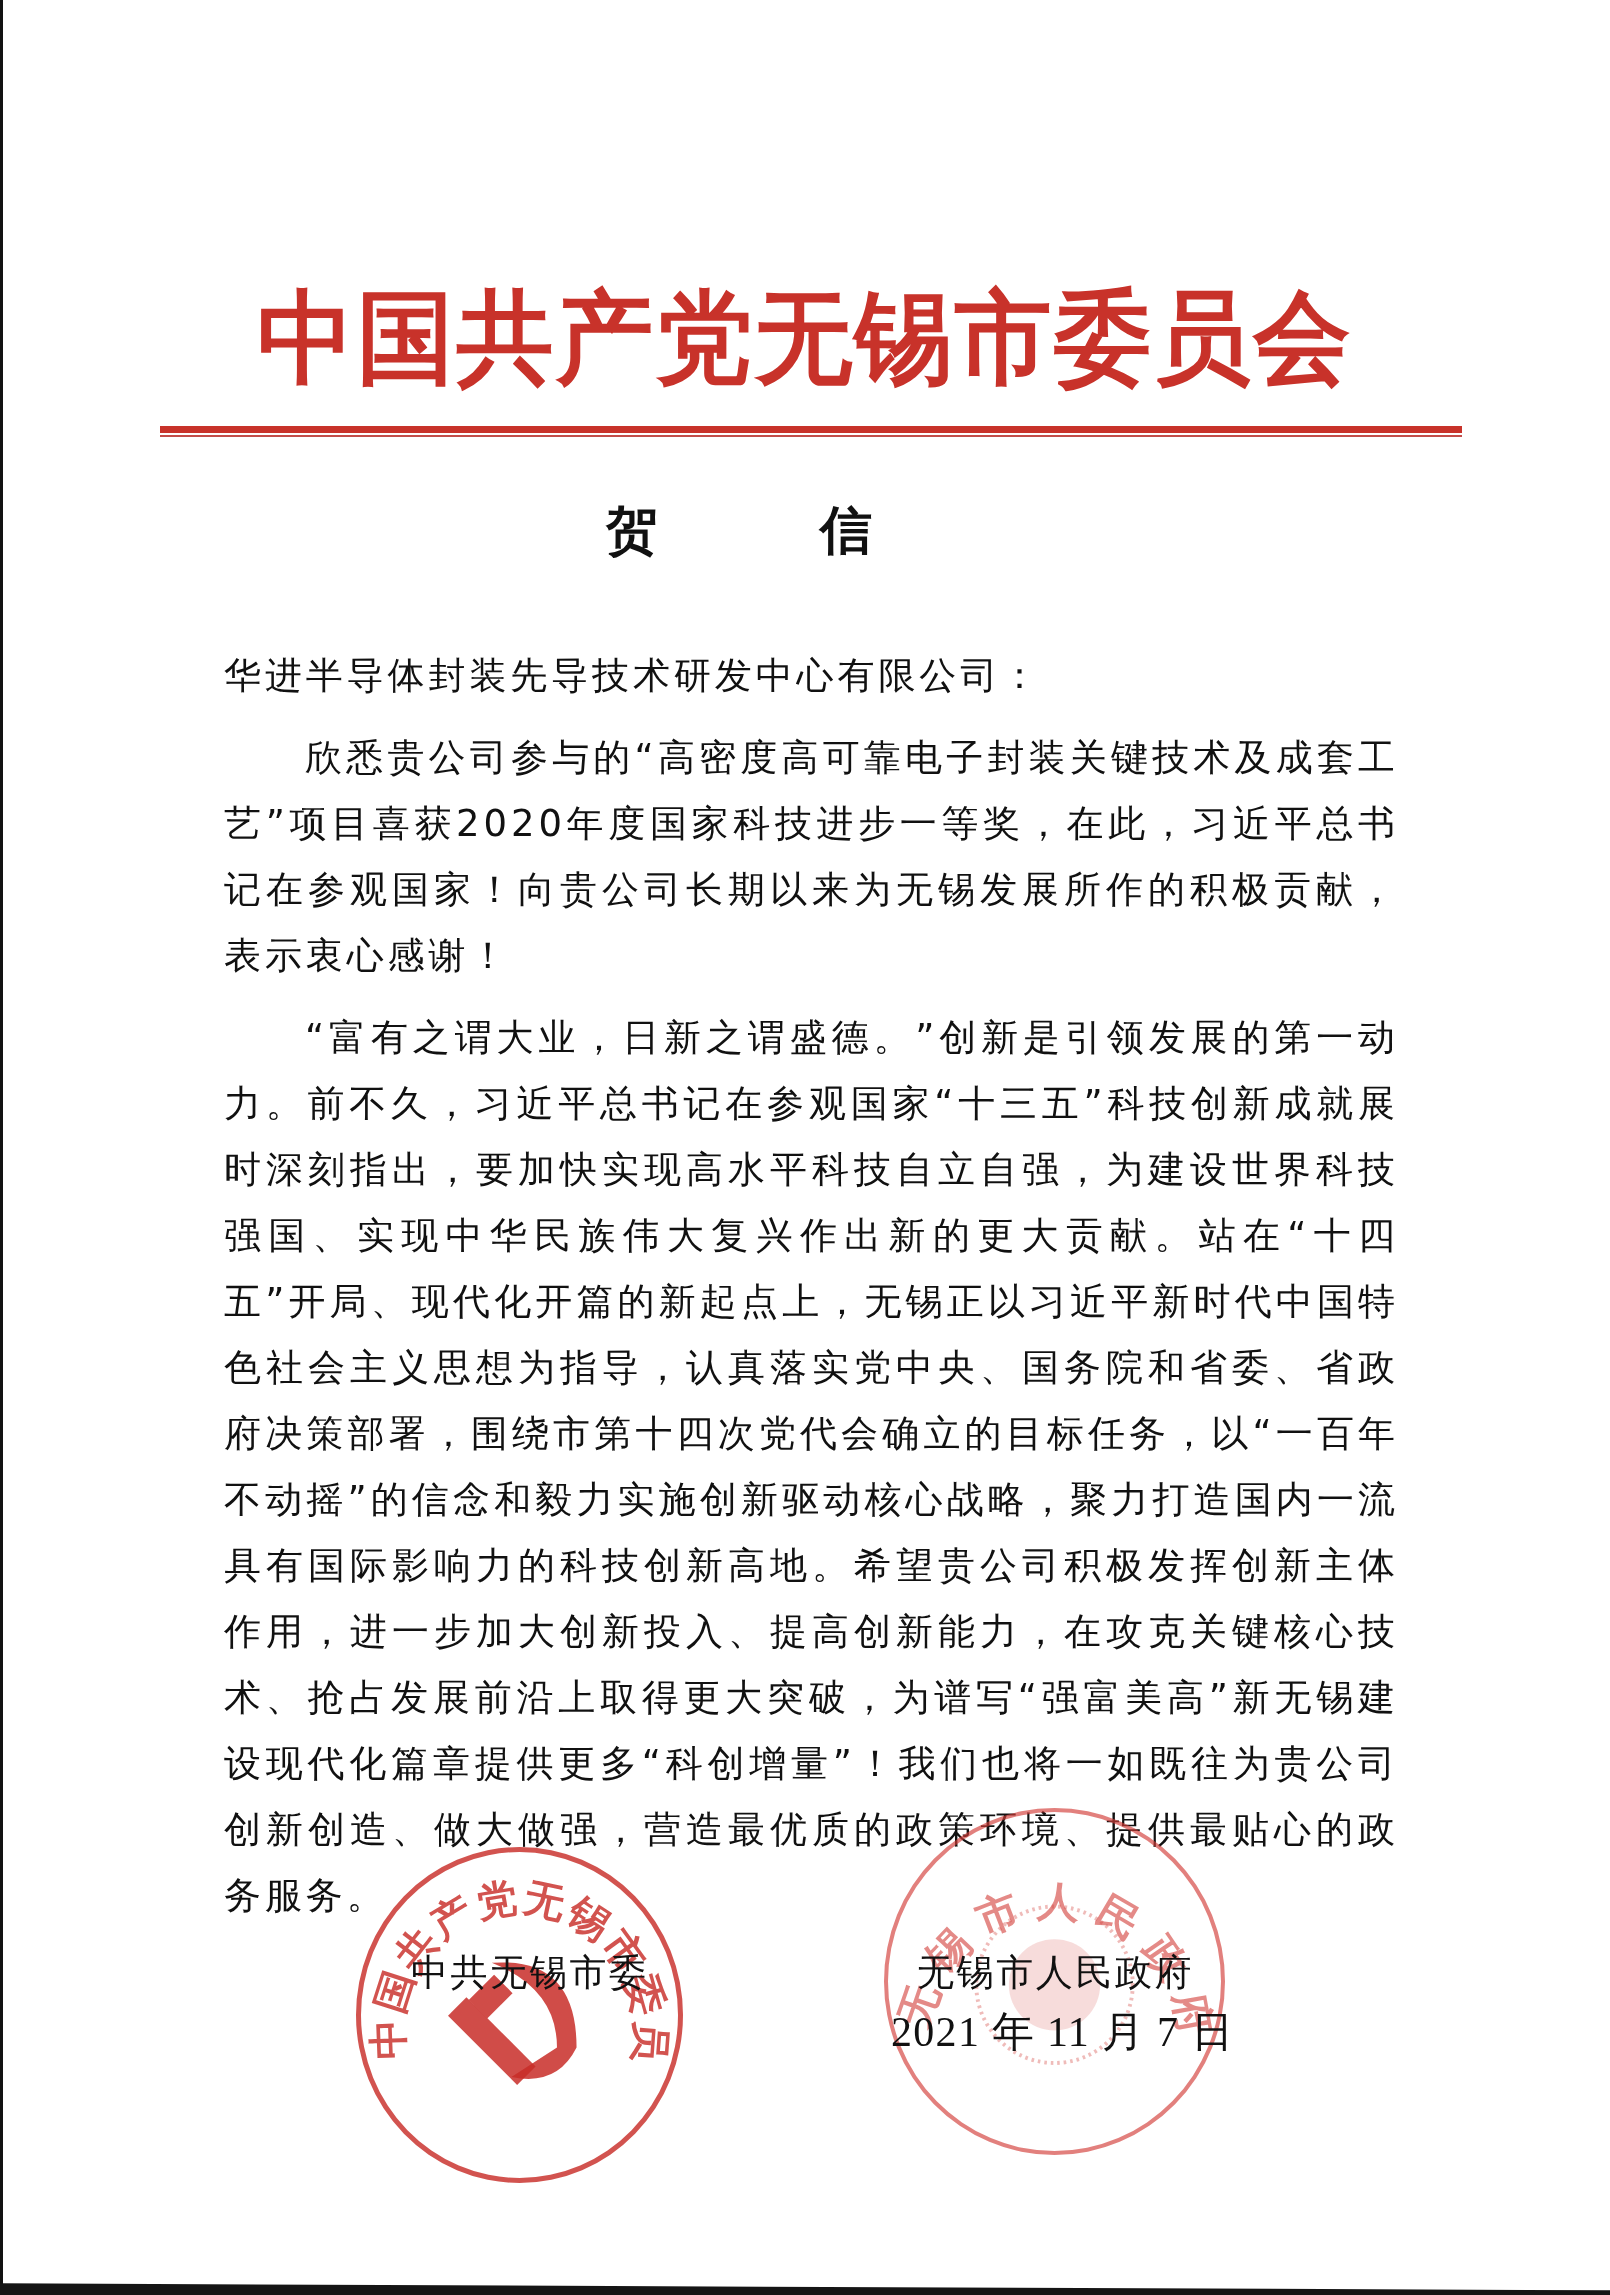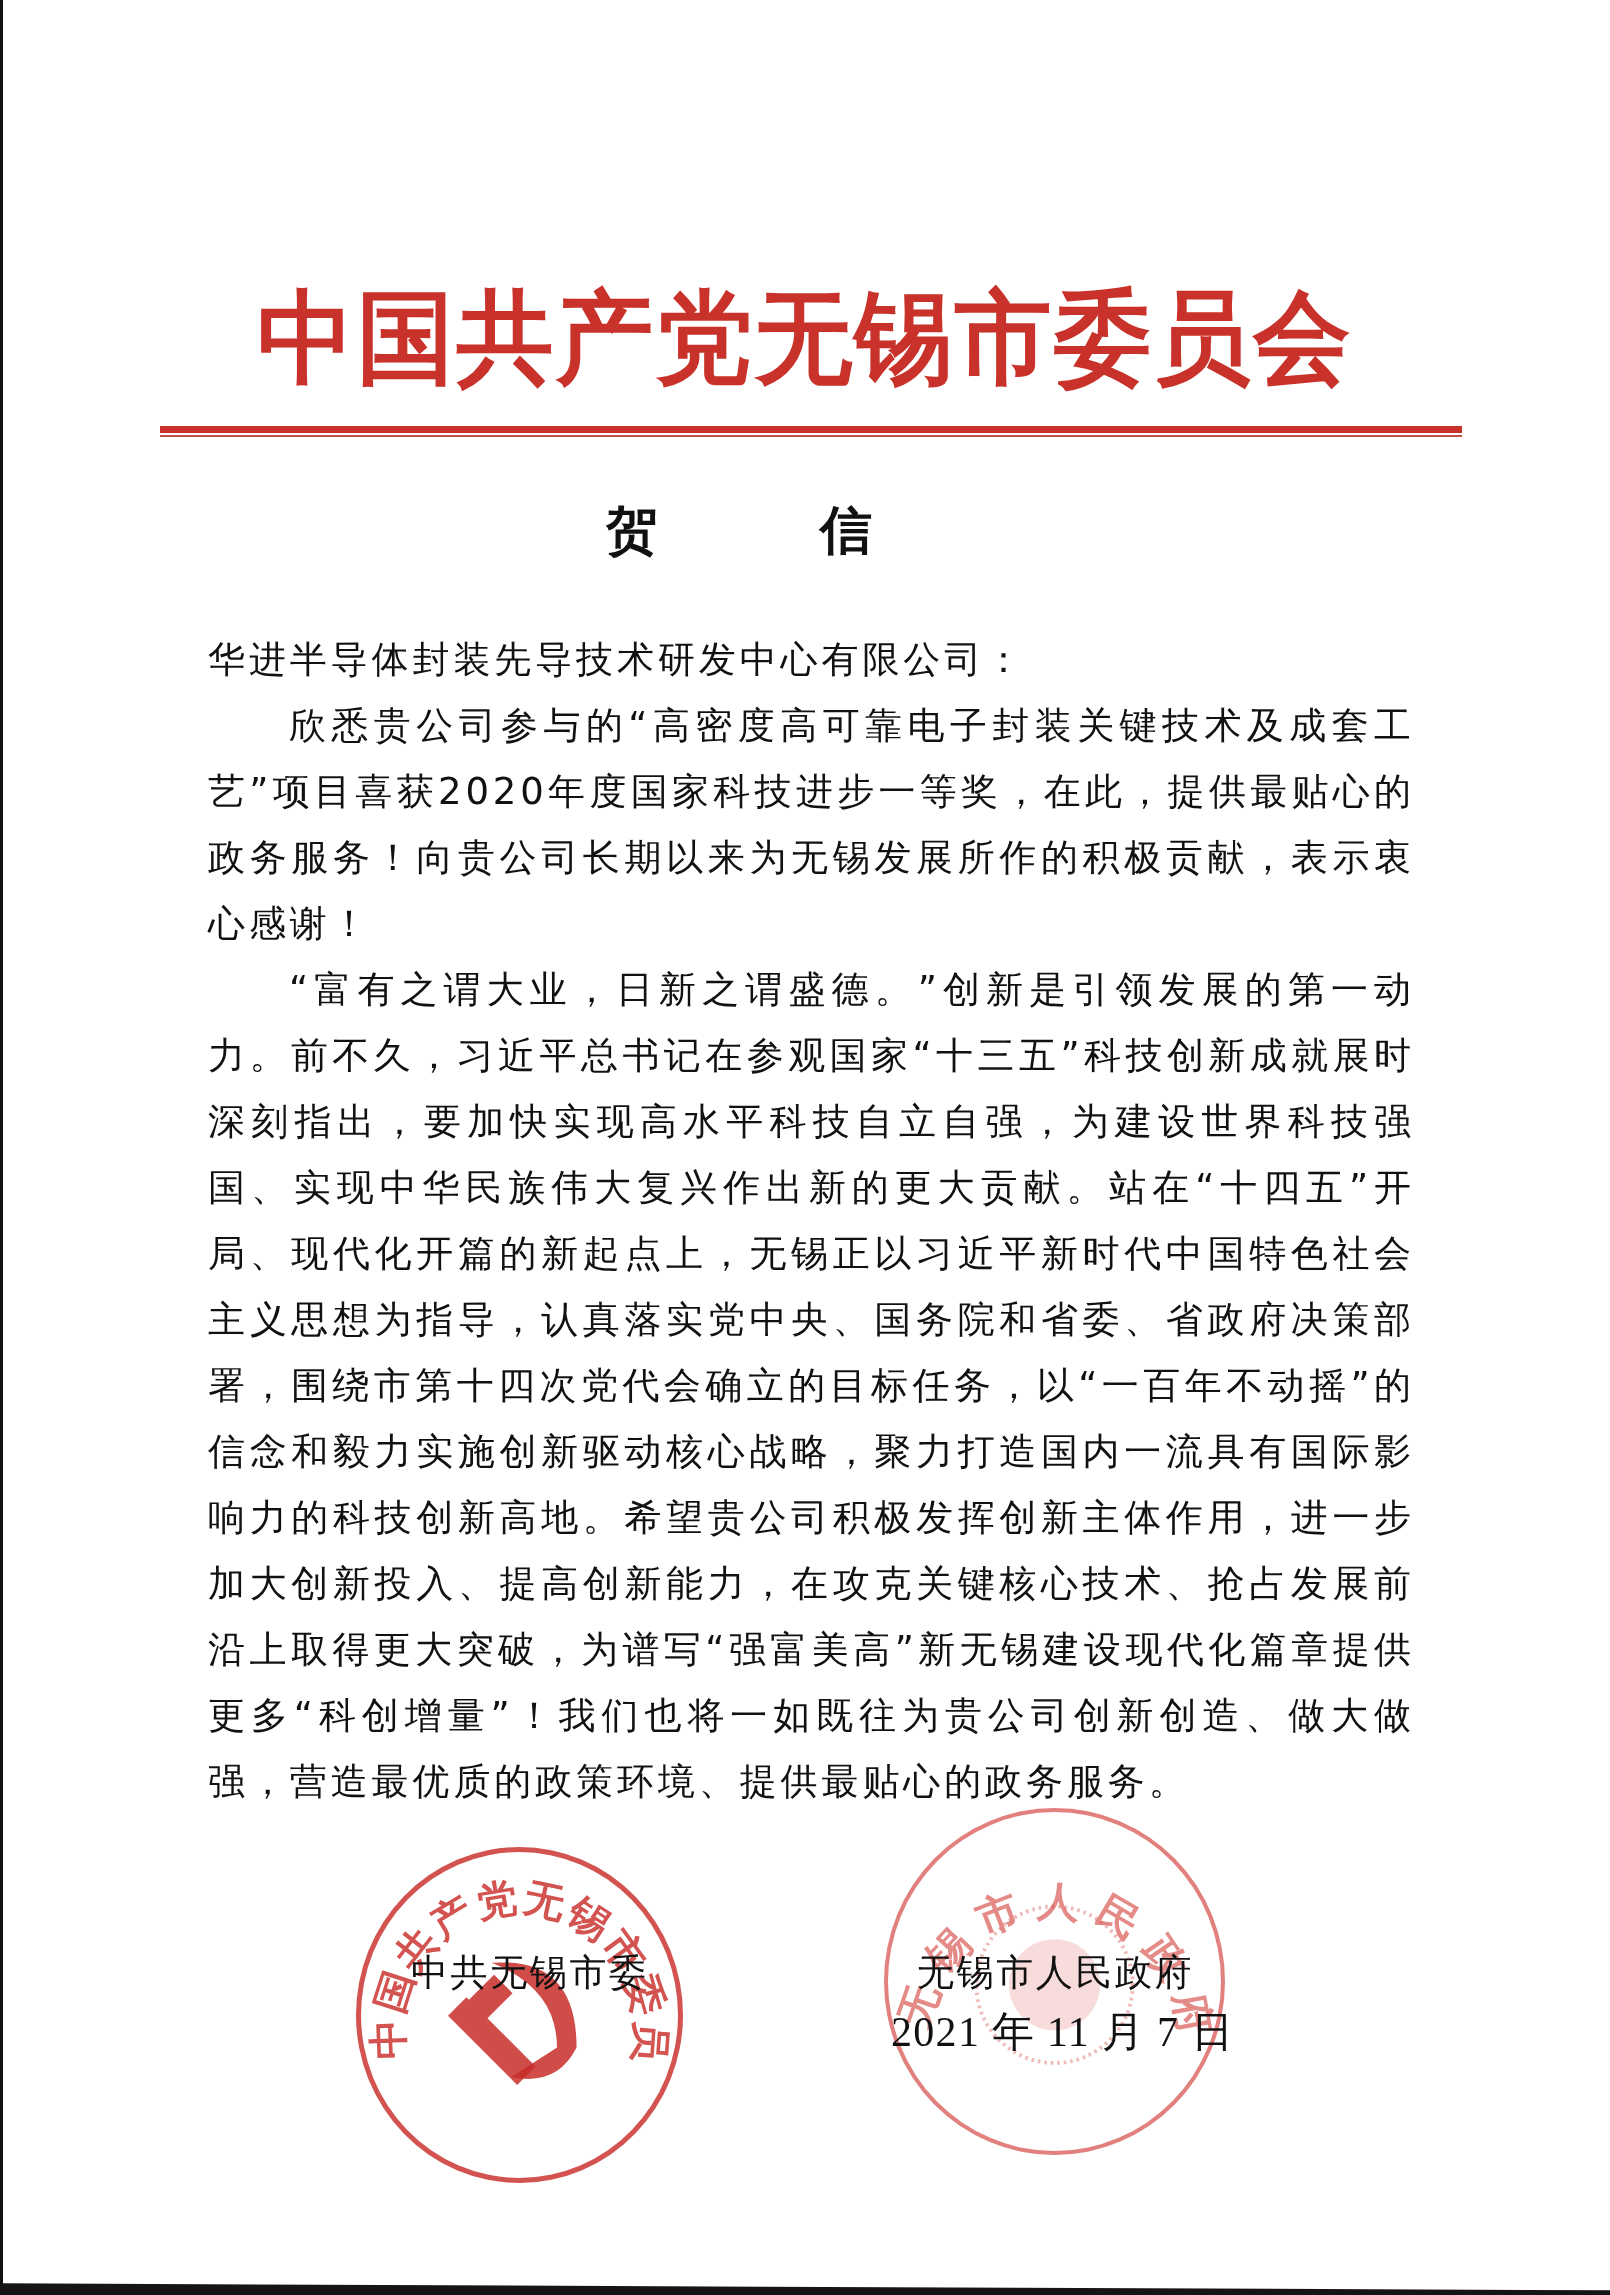--- a/index.html
+++ b/index.html
@@ -38,21 +38,21 @@
     font-family: "DejaVu Sans", "Liberation Sans", sans-serif;
     font-weight: bold; font-size: 52px; letter-spacing: 72px;
     text-indent: 72px;
   }
   .body-text {
     position: absolute; left: 208px; top: 627px; width: 1207px;
     font-family: "DejaVu Sans", "Liberation Sans", sans-serif;
     font-size: 37px; line-height: 66px; letter-spacing: 3.9px;
     text-align: justify;
   }
-  .body-text p { margin: 0; }
+  .body-text p { margin: 16px; }
   .salutation { }
   .para { text-indent: 81px; }
   .sig-left {
     position: absolute; left: 411px; top: 1948px;
     font-family: "DejaVu Sans", "Liberation Sans", sans-serif;
     font-size: 37px; letter-spacing: 2.6px;
   }
   .sig-right {
     position: absolute; left: 917px; top: 1948px;
     font-family: "DejaVu Sans", "Liberation Sans", sans-serif;
@@ -80,21 +80,21 @@
 <div class="scan-edge-left"></div>
 
 <div class="masthead">中国共产党无锡市委员会</div>
 <div class="red-rule-thick"></div>
 <div class="red-rule-thin"></div>
 
 <div class="letter-title">贺 信</div>
 
 <div class="body-text">
   <p class="salutation">华进半导体封装先导技术研发中心有限公司：</p>
-  <p class="para">欣悉贵公司参与的“高密度高可靠电子封装关键技术及成套工艺”项目喜获2020年度国家科技进步一等奖，在此，提供最贴心的政务服务！向贵公司长期以来为无锡发展所作的积极贡献，表示衷心感谢！</p>
+  <p class="para">欣悉贵公司参与的“高密度高可靠电子封装关键技术及成套工艺”项目喜获2020年度国家科技进步一等奖，在此，习近平总书记在参观国家！向贵公司长期以来为无锡发展所作的积极贡献，表示衷心感谢！</p>
   <p class="para">“富有之谓大业，日新之谓盛德。”创新是引领发展的第一动力。前不久，习近平总书记在参观国家“十三五”科技创新成就展时深刻指出，要加快实现高水平科技自立自强，为建设世界科技强国、实现中华民族伟大复兴作出新的更大贡献。站在“十四五”开局、现代化开篇的新起点上，无锡正以习近平新时代中国特色社会主义思想为指导，认真落实党中央、国务院和省委、省政府决策部署，围绕市第十四次党代会确立的目标任务，以“一百年不动摇”的信念和毅力实施创新驱动核心战略，聚力打造国内一流具有国际影响力的科技创新高地。希望贵公司积极发挥创新主体作用，进一步加大创新投入、提高创新能力，在攻克关键核心技术、抢占发展前沿上取得更大突破，为谱写“强富美高”新无锡建设现代化篇章提供更多“科创增量”！我们也将一如既往为贵公司创新创造、做大做强，营造最优质的政策环境、提供最贴心的政务服务。</p>
 </div>
 
 <div class="seal seal-left">
   <svg viewBox="0 0 485 500">
     <defs>
       <path id="arcL" d="M 70 330 A 180 185 0 1 1 415 330"></path>
     </defs>
     <text font-family="DejaVu Sans, sans-serif" font-size="62" fill="rgba(200,45,40,0.82)" font-weight="bold" letter-spacing="4">
       <textPath href="#arcL" startOffset="2%">中国共产党无锡市委员会</textPath>

